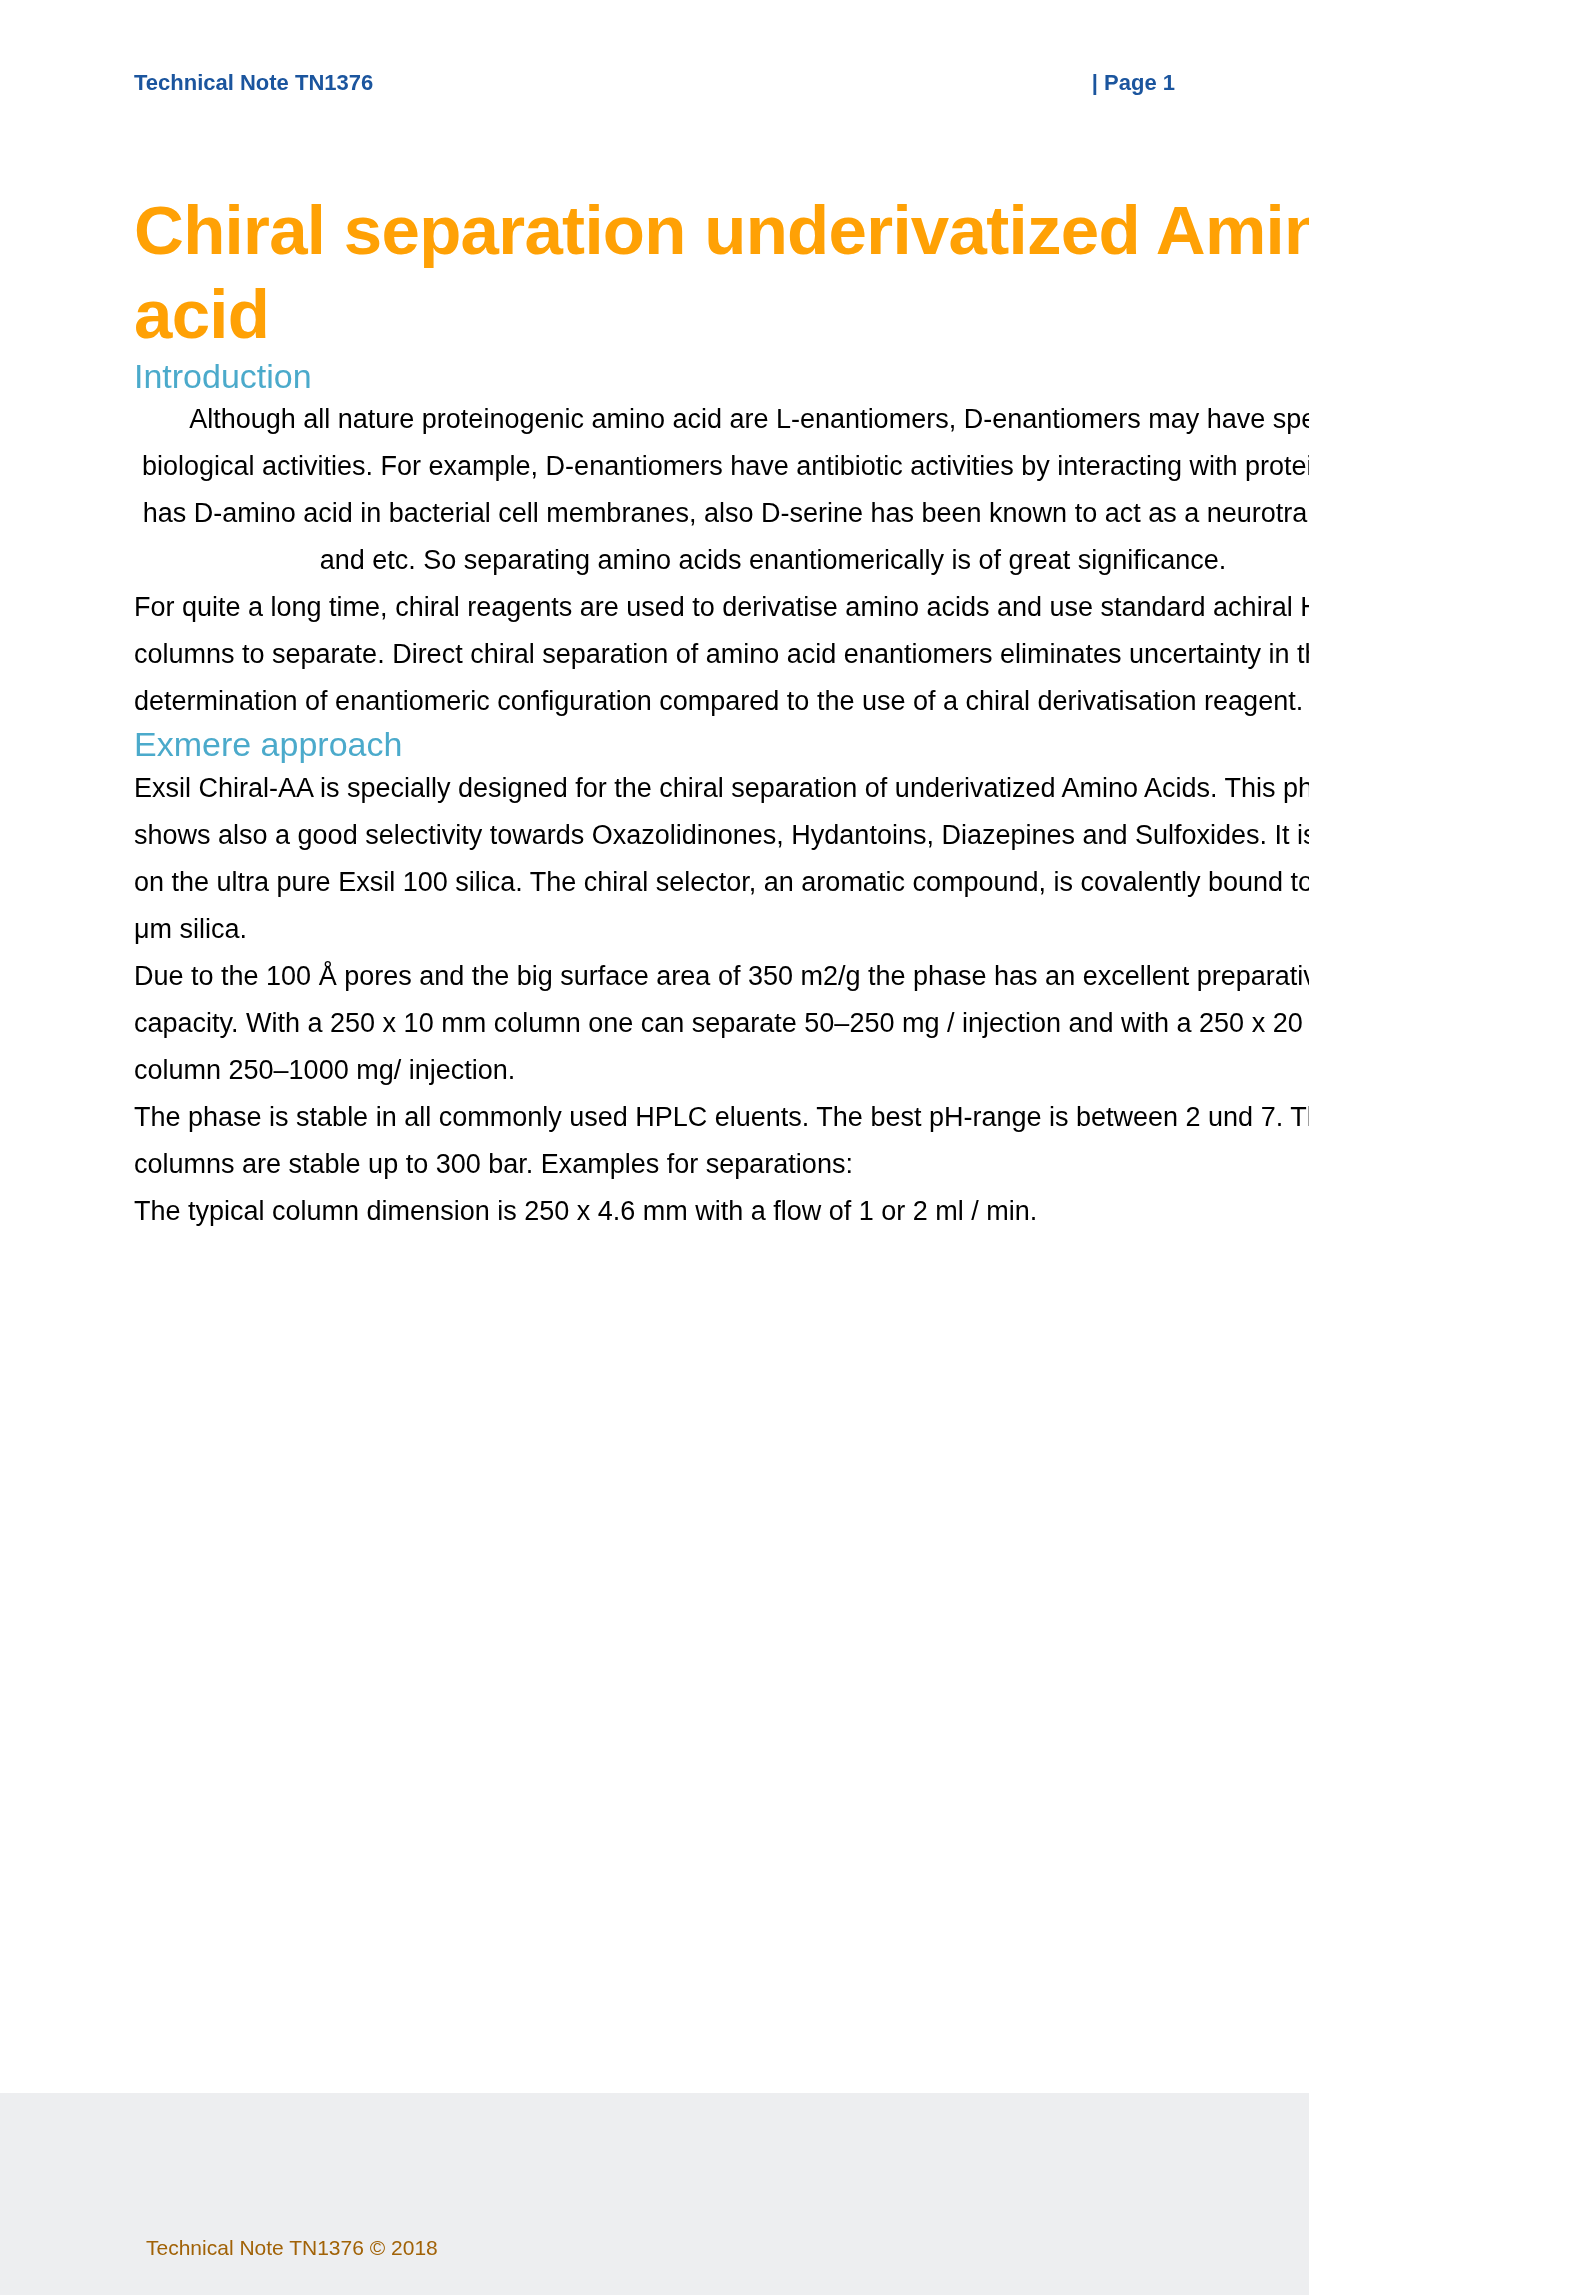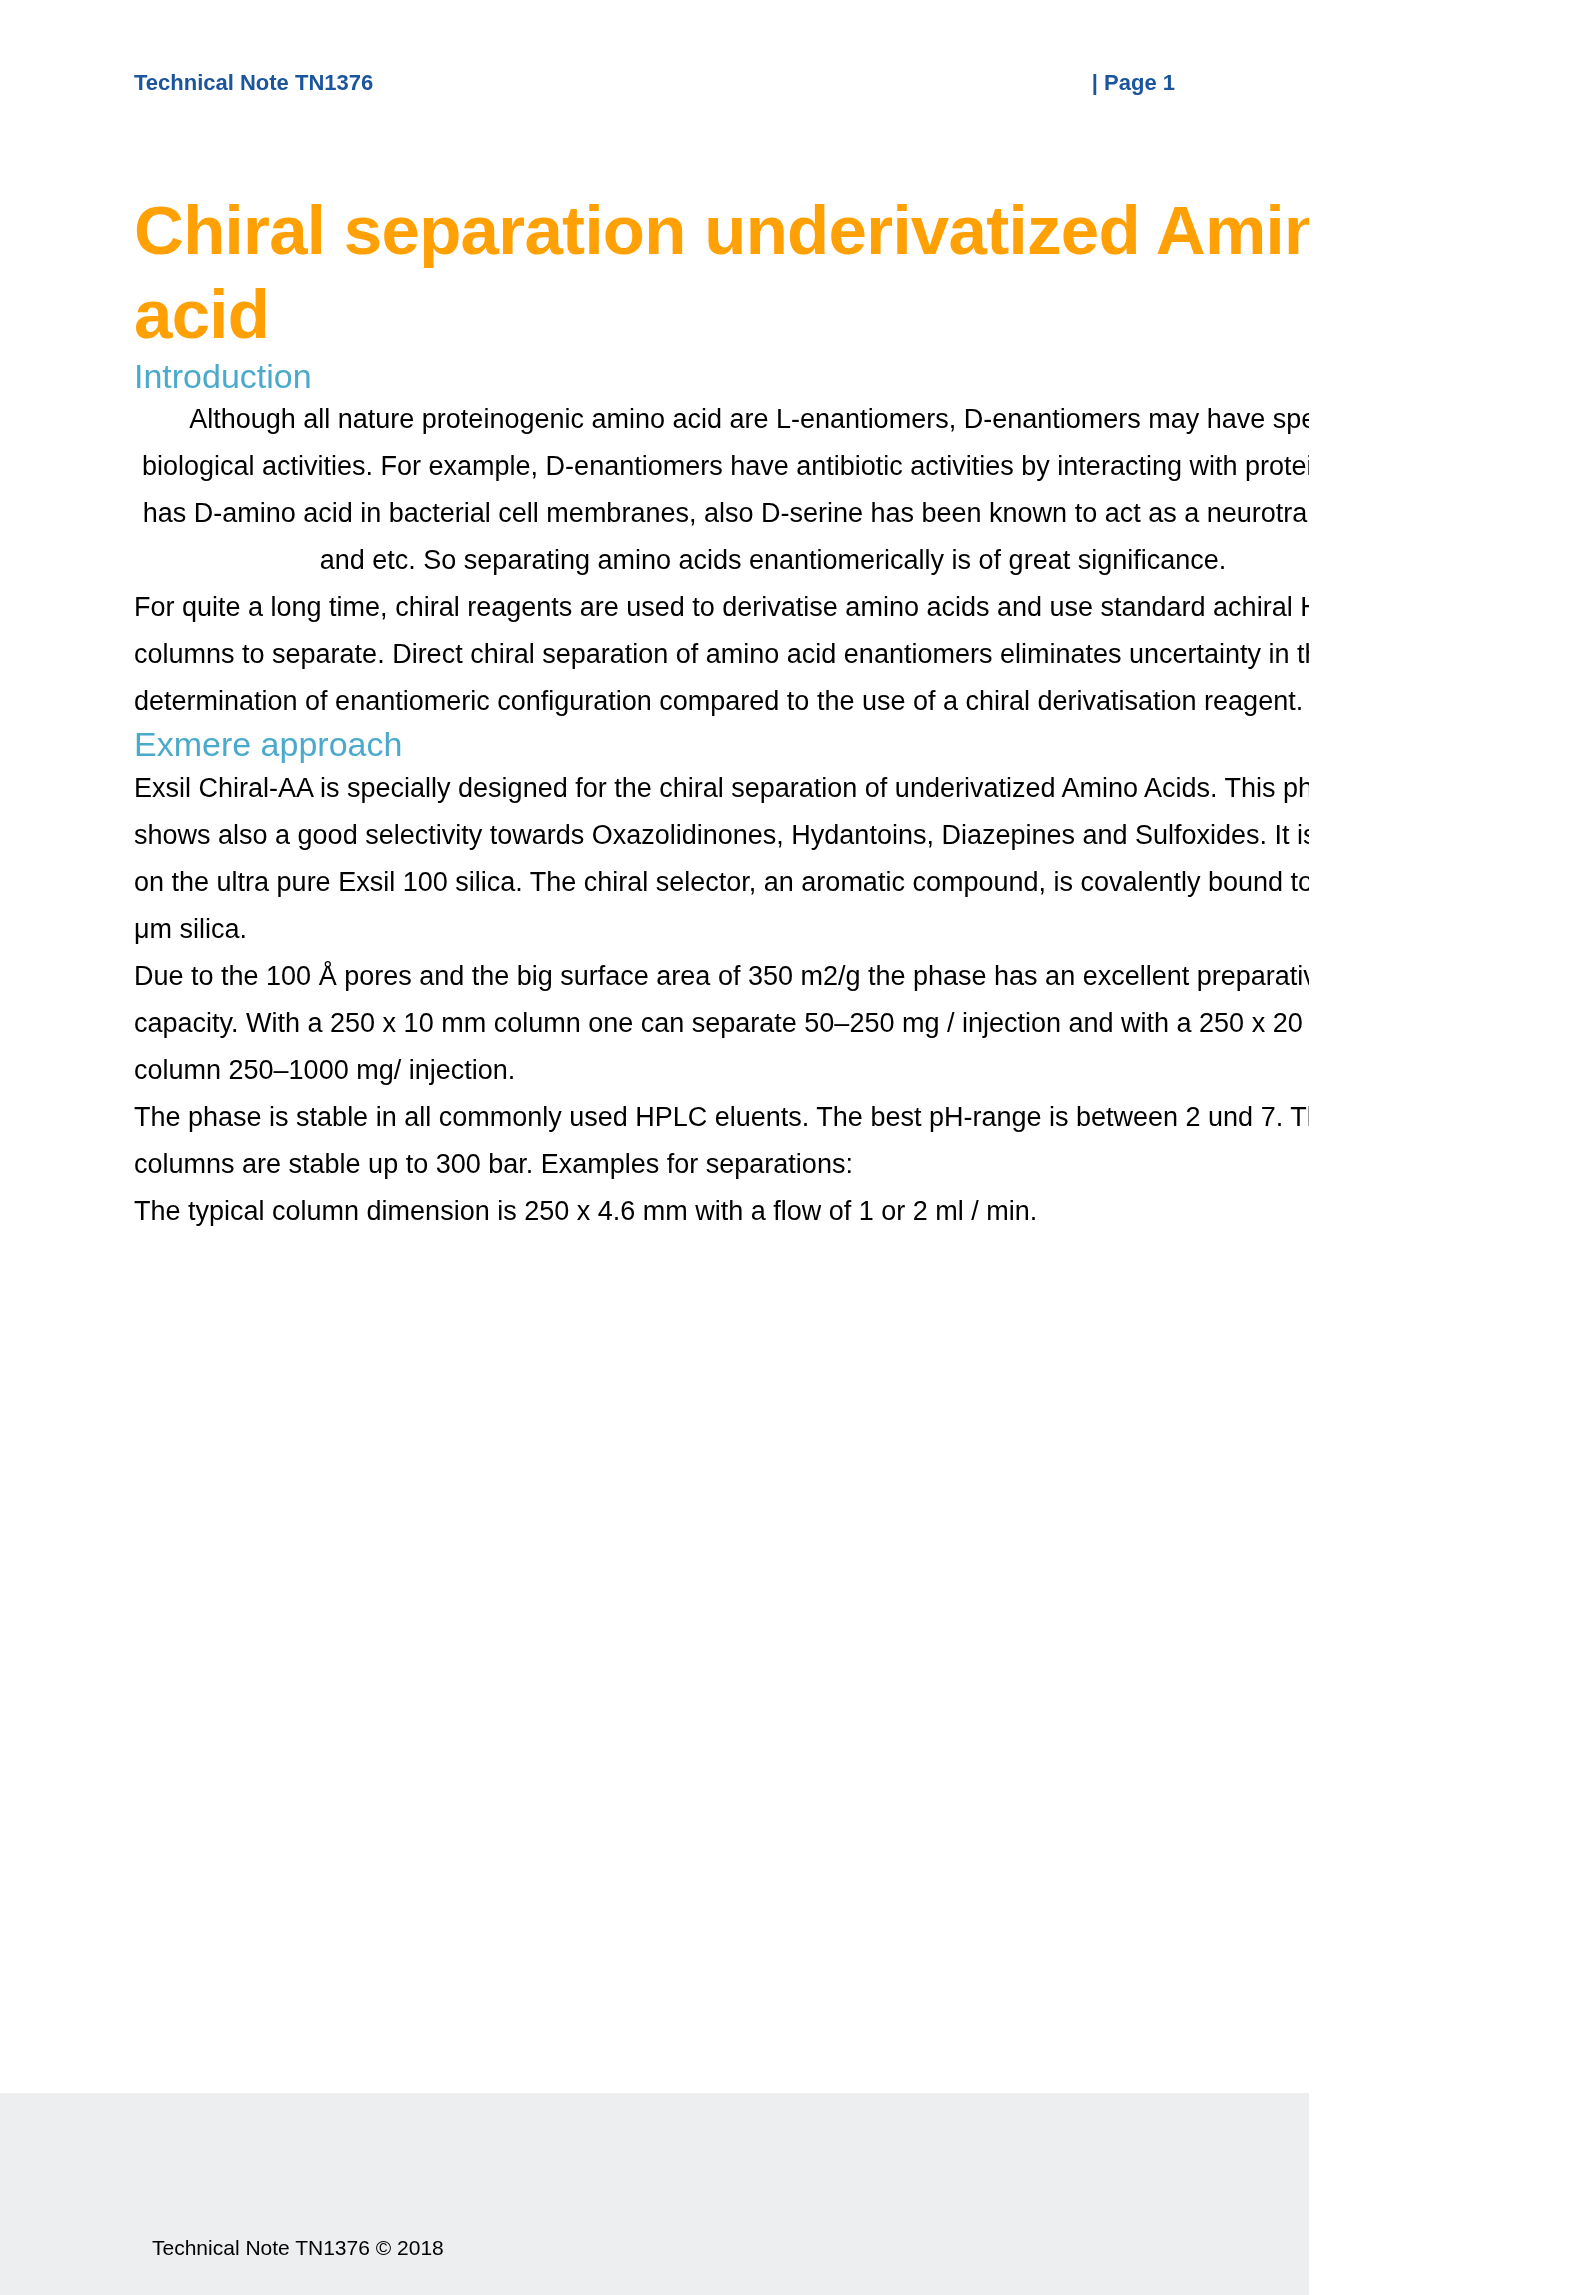--- a/index.html
+++ b/index.html
@@ -68,24 +68,24 @@
   .footer-band {
     position: absolute;
     left: 0;
     top: 2093px;
     width: 1589px;
     height: 203px;
     background: #EDEEF0;
   }
   .footer-text {
     position: absolute;
-    left: 152px;
+    left: 146px;
     top: 2236px;
     font-size: 21px;
-    color: #000000;
+    color: #a16207;
   }
 
   .logo {
     position: absolute;
     left: 1225px;
     top: 2112px;
     width: 318px;
     height: 159px;
   }
   .logo-peaks {

